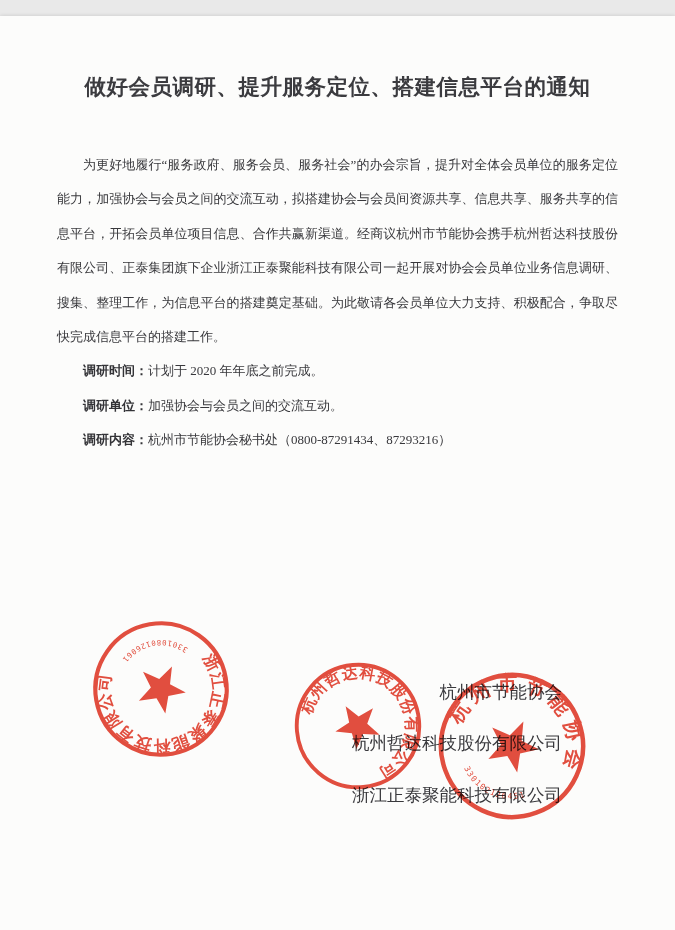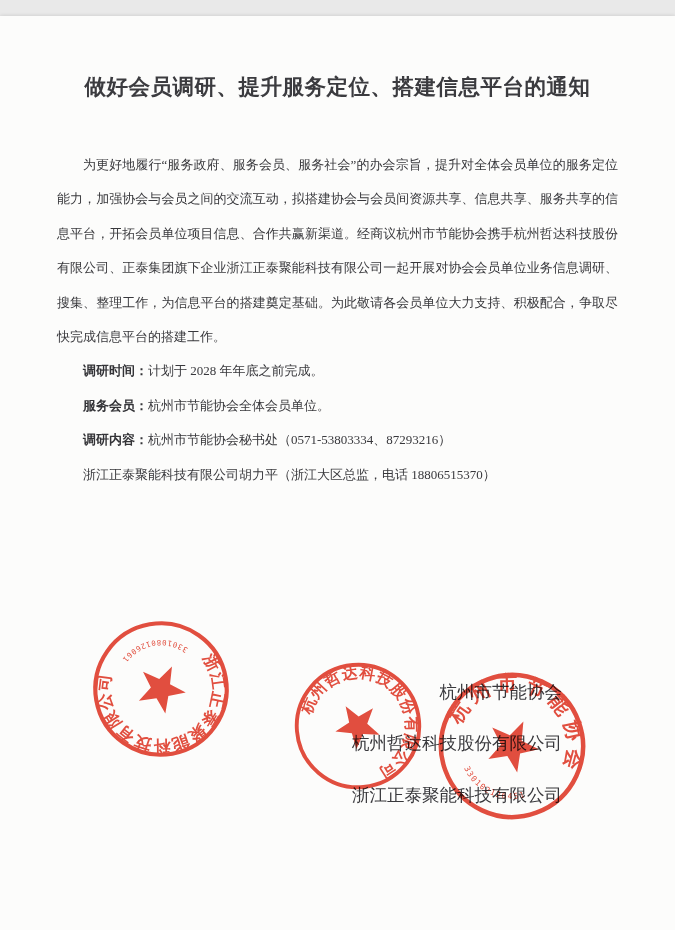--- a/index.html
+++ b/index.html
@@ -53,28 +53,27 @@
 </head>
 <body>
 
 <div class="page">
 
   <div class="content">
     <div class="title">做好会员调研、提升服务定位、搭建信息平台的通知</div>
 
     <p class="body-p">为更好地履行“服务政府、服务会员、服务社会”的办会宗旨，提升对全体会员单位的服务定位能力，加强协会与会员之间的交流互动，拟搭建协会与会员间资源共享、信息共享、服务共享的信息平台，开拓会员单位项目信息、合作共赢新渠道。经商议杭州市节能协会携手杭州哲达科技股份有限公司、正泰集团旗下企业浙江正泰聚能科技有限公司一起开展对协会会员单位业务信息调研、搜集、整理工作，为信息平台的搭建奠定基础。为此敬请各会员单位大力支持、积极配合，争取尽快完成信息平台的搭建工作。</p>
 
-    <p class="body-p"><span class="lbl">调研时间：</span><span>计划于 2028 年年底之前完成。</span></p>
+    <p class="body-p"><span class="lbl">调研时间：</span><span>计划于 2020 年年底之前完成。</span></p>
 
 
-    <p class="body-p"><span class="lbl">服务会员：</span><span>杭州市节能协会全体会员单位。</span></p>
+    <p class="body-p"><span class="lbl">调研单位：</span><span>加强协会与会员之间的交流互动。</span></p>
 
-    <p class="body-p"><span class="lbl">调研内容：</span><span>杭州市节能协会秘书处（0571-53803334、87293216）</span></p>
+    <p class="body-p"><span class="lbl">调研内容：</span><span>杭州市节能协会秘书处（0800-87291434、87293216）</span></p>
 
-    <p class="body-p">浙江正泰聚能科技有限公司胡力平（浙江大区总监，电话 18806515370）</p>
   </div>
 
   <div class="sig-block">
     <div>杭州市节能协会</div>
     <div>杭州哲达科技股份有限公司</div>
     <div>浙江正泰聚能科技有限公司</div>
   </div>
 
   <svg class="stamp stamp-1" viewBox="0 0 160 160">
     <defs>

